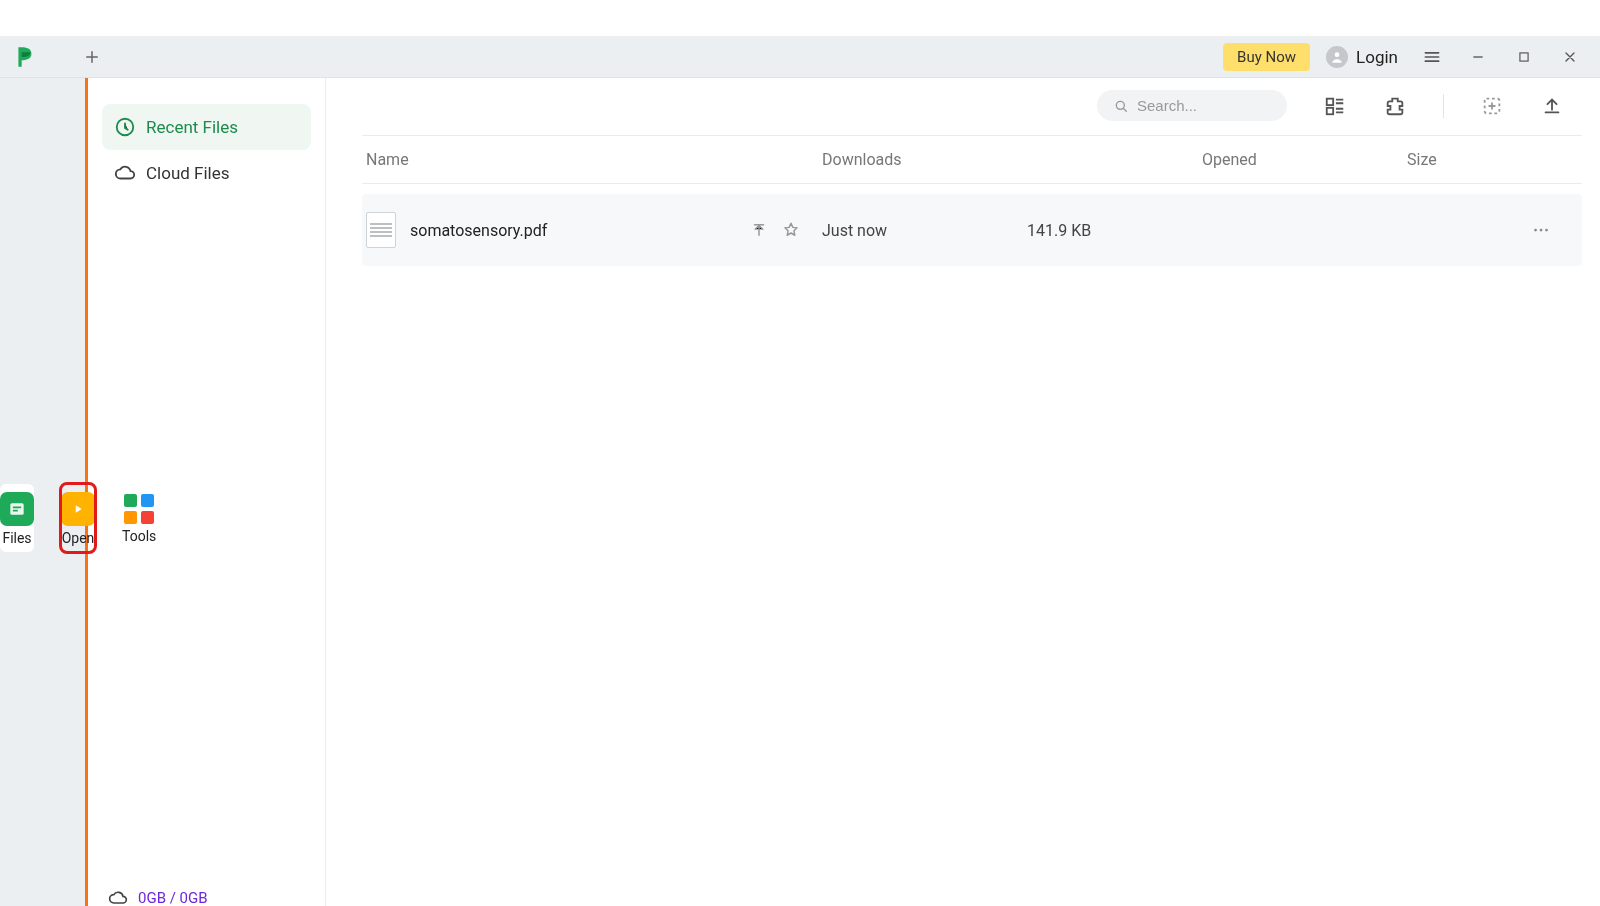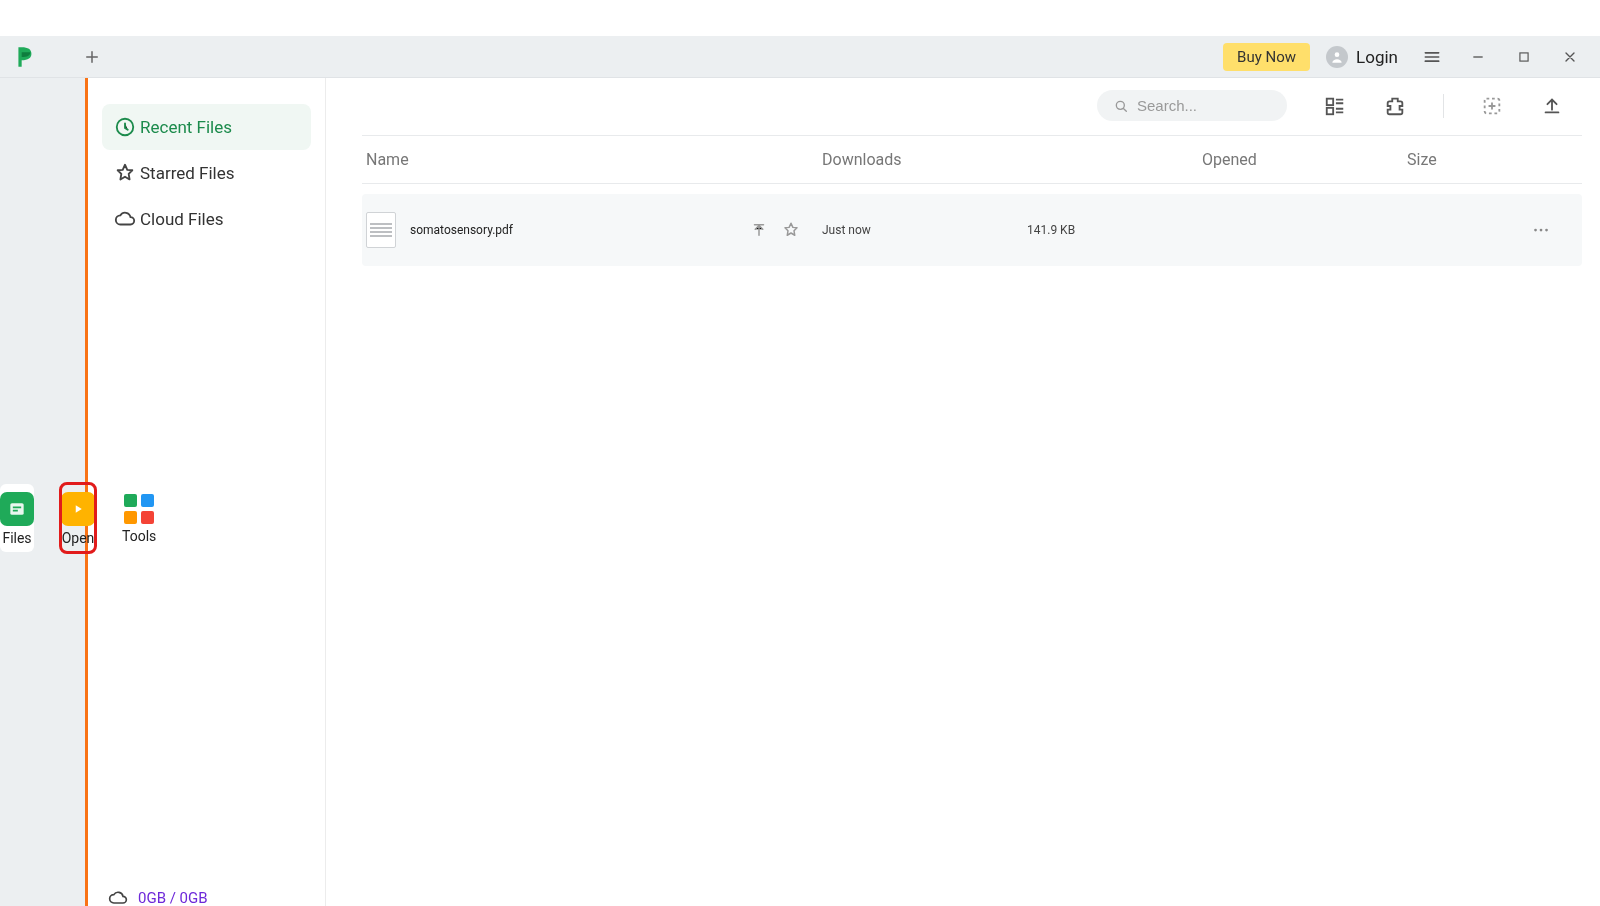--- a/index.html
+++ b/index.html
@@ -93,21 +93,21 @@
   .mini-sq { width: 13px; height: 13px; border-radius: 2px; }
   .rail-label { font-size: 14px; color: #222; }
   .side-panel {
     width: 238px;
     background: #fff;
     border-right: 1px solid #ececec;
     padding: 26px 14px 0 14px;
     display: flex; flex-direction: column;
   }
   .side-item {
-    display: flex; align-items: center; gap: 4px;
+    display: flex; align-items: center; gap: 10px;
     padding: 12px 12px;
     border-radius: 8px;
     font-size: 17px;
     cursor: pointer;
   }
   .side-item.active { background: #f0f7f3; color: #1c8b4c; }
   .side-item.active .side-icon { color: #1c8b4c; }
   .side-icon { width: 22px; height: 22px; color: #444; }
   .storage {
     margin-top: auto;
@@ -154,21 +154,21 @@
   .col-loc  { flex: 0 0 380px; }
   .col-open { flex: 0 0 205px; }
   .col-size { flex: 0 0 160px; }
   .col-actions { flex: 1; }
   .trow {
     display: flex; align-items: center;
     padding: 18px 0;
     background: #f6f8f9;
     border-radius: 4px;
     margin-top: 10px;
-    font-size: 12px; color: #222;
+    font-size: 16px; color: #222;
   }
   .cell-name { flex: 0 0 460px; display: flex; align-items: center; gap: 14px; }
   .file-thumb {
     width: 30px; height: 36px; background: #fff; border: 1px solid #d0d3d6;
     border-radius: 2px; margin-left: 4px;
     display: flex; flex-direction: column; justify-content: center; gap: 2px;
     padding: 4px 3px;
   }
   .thumb-line { height: 2px; background: #bdbfc2; }
   .name-actions { margin-left: auto; display: flex; gap: 14px; color: #888; padding-right: 22px; }
@@ -261,28 +261,20 @@
 
   <div class="side-panel">
     <div class="side-item active">
       <span class="side-icon">
         <svg viewBox="0 0 24 24" width="22" height="22">
             <circle cx="12" cy="12" r="9" fill="none" stroke="#1c8b4c" stroke-width="2"></circle>
             <path stroke="#1c8b4c" stroke-width="2" stroke-linecap="round" d="M12 8v5l3 2"></path>
           </svg>
       </span>
       <span>Recent Files</span>
-    </div>
-    <div class="side-item">
-      <span class="side-icon">
-        <svg viewBox="0 0 24 24" width="22" height="22">
-            <path fill="none" stroke="#444" stroke-width="2" stroke-linejoin="round" d="M12 3l2.5 5.5L20 9l-4 4 1 6-5-3-5 3 1-6-4-4 5.5-.5z"></path>
-          </svg>
-      </span>
-      <span>Starred Files</span>
     </div>
     <div class="side-item">
       <span class="side-icon">
         <svg viewBox="0 0 24 24" width="22" height="22">
             <path fill="none" stroke="#444" stroke-width="2" d="M7 18a5 5 0 110-10 6 6 0 0111 2 4 4 0 010 8z"></path>
           </svg>
       </span>
       <span>Cloud Files</span>
     </div>
     <div class="storage">

